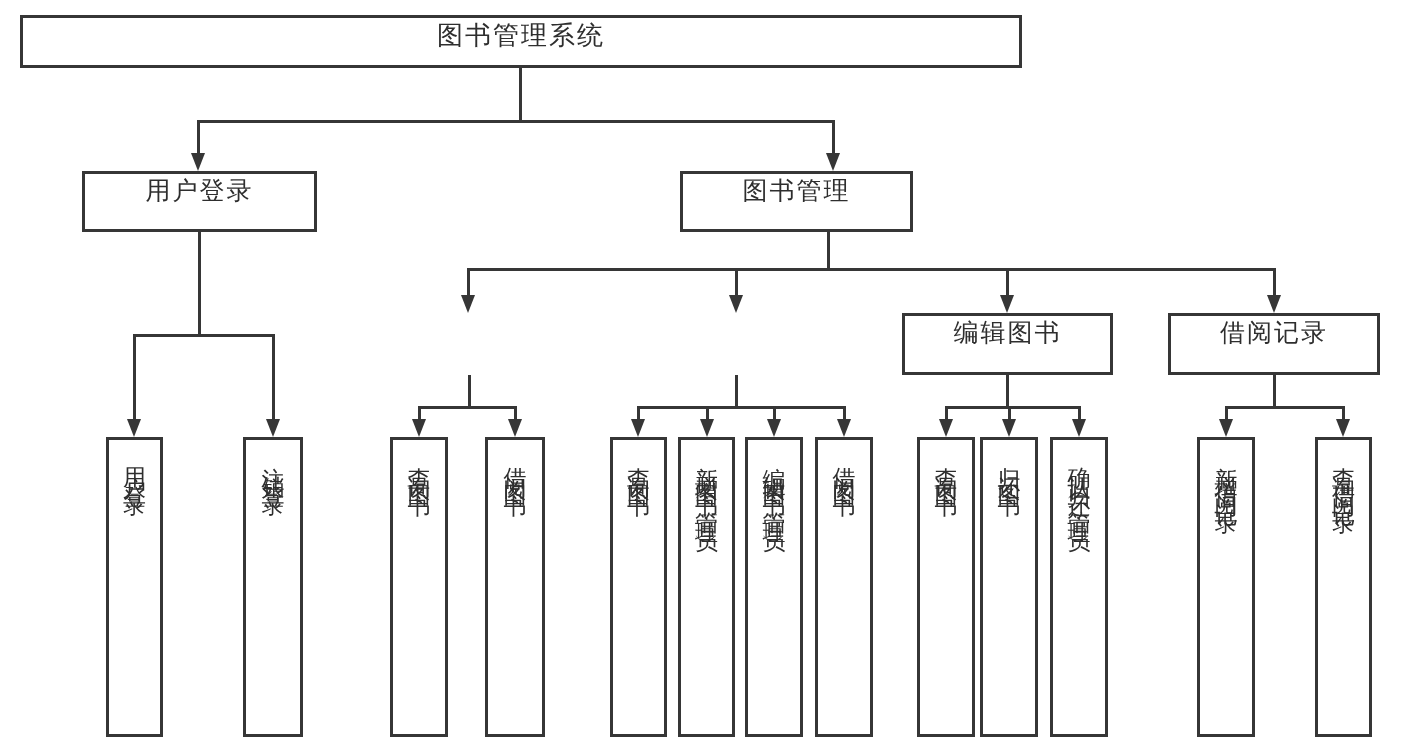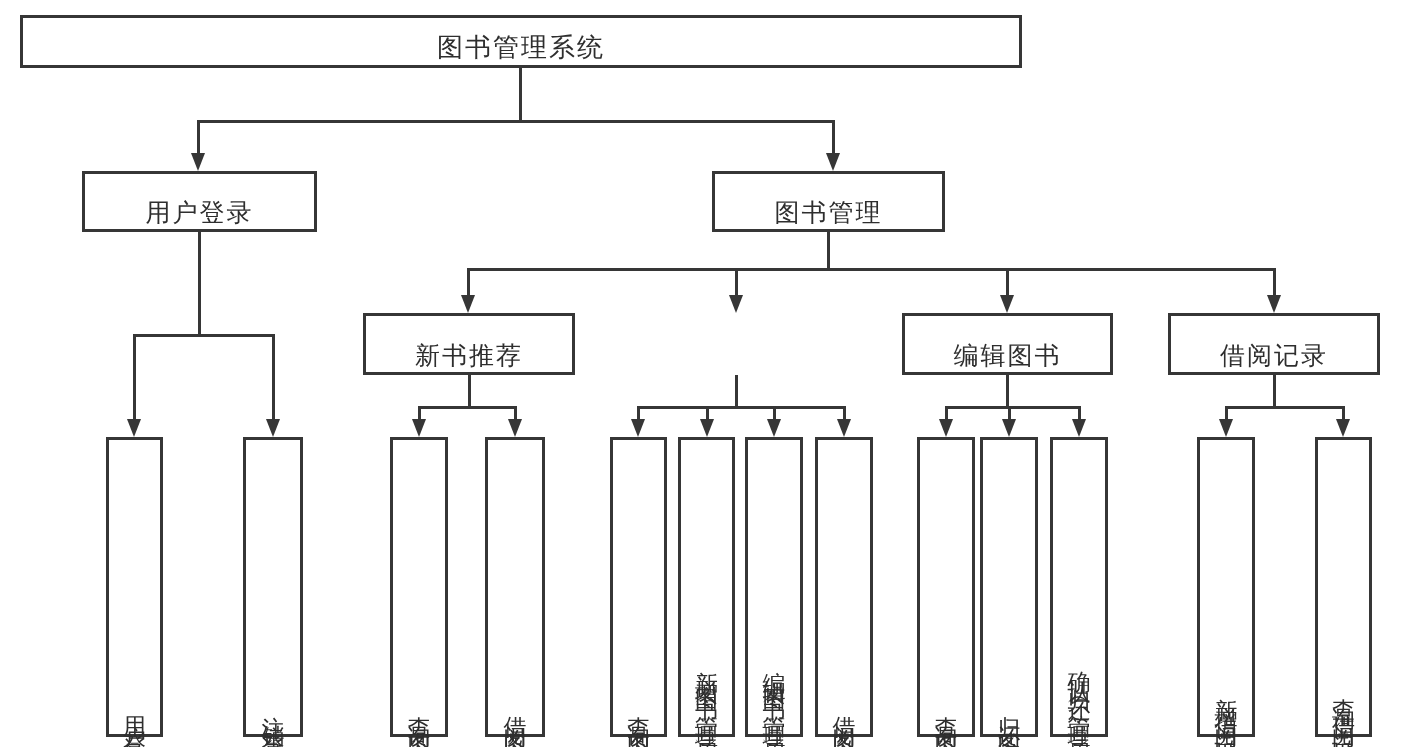--- a/index.html
+++ b/index.html
@@ -10,21 +10,21 @@
   }
   html,body{margin:0;padding:0;background:var(--bg);}
   #canvas{
     position:relative;width:1405px;height:747px;background:var(--bg);
     font-family:"DejaVu Sans","Liberation Sans",sans-serif;color:var(--text);
     overflow:hidden;
   }
   .node{
     position:absolute;box-sizing:border-box;background:#fff;
     border:3px solid var(--line);
-    display:flex;align-items:flex-end;justify-content:center;
+    display:flex;align-items:flex-start;justify-content:center;
     font-size:25px;letter-spacing:2px;white-space:nowrap;
   }
   .node.root{font-size:26px;}
   .leaf span{
     writing-mode:vertical-lr;text-orientation:mixed;
     font-size:23px;letter-spacing:9px;line-height:1;margin-top:9px;
     white-space:nowrap;
   }
   .vl{position:absolute;width:3px;background:var(--line);}
   .hl{position:absolute;height:3px;background:var(--line);}
@@ -45,27 +45,24 @@
 <div id="canvas">
 
   <div class="node root" style="left:20px;top:15px;width:1002px;height:53px">
     <span>图书管理系统</span>
   </div>
 
   <div class="node" style="left:82px;top:171px;width:235px;height:61px">
     <span>用户登录</span>
   </div>
 
-  <div class="node" style="left:712px;top:171px;width:233px;height:61px">
+  <div class="node" style="left:680px;top:171px;width:233px;height:61px">
     <span>图书管理</span>
   </div>
 
-  <div class="node" style="left:363px;top:313px;width:212px;height:62px">
-    <span>新书推荐</span>
-  </div>
 
 
   <div class="node" style="left:902px;top:313px;width:211px;height:62px">
     <span>编辑图书</span>
   </div>
 
   <div class="node" style="left:1168px;top:313px;width:212px;height:62px">
     <span>借阅记录</span>
   </div>
 

